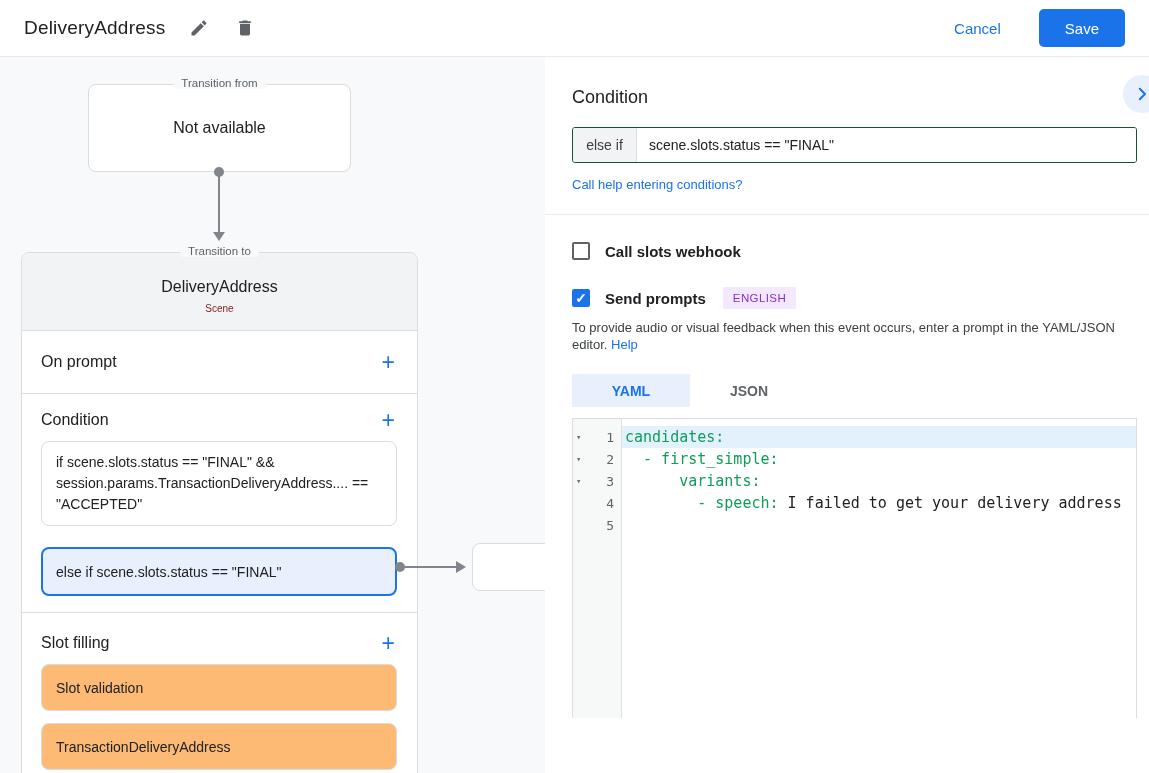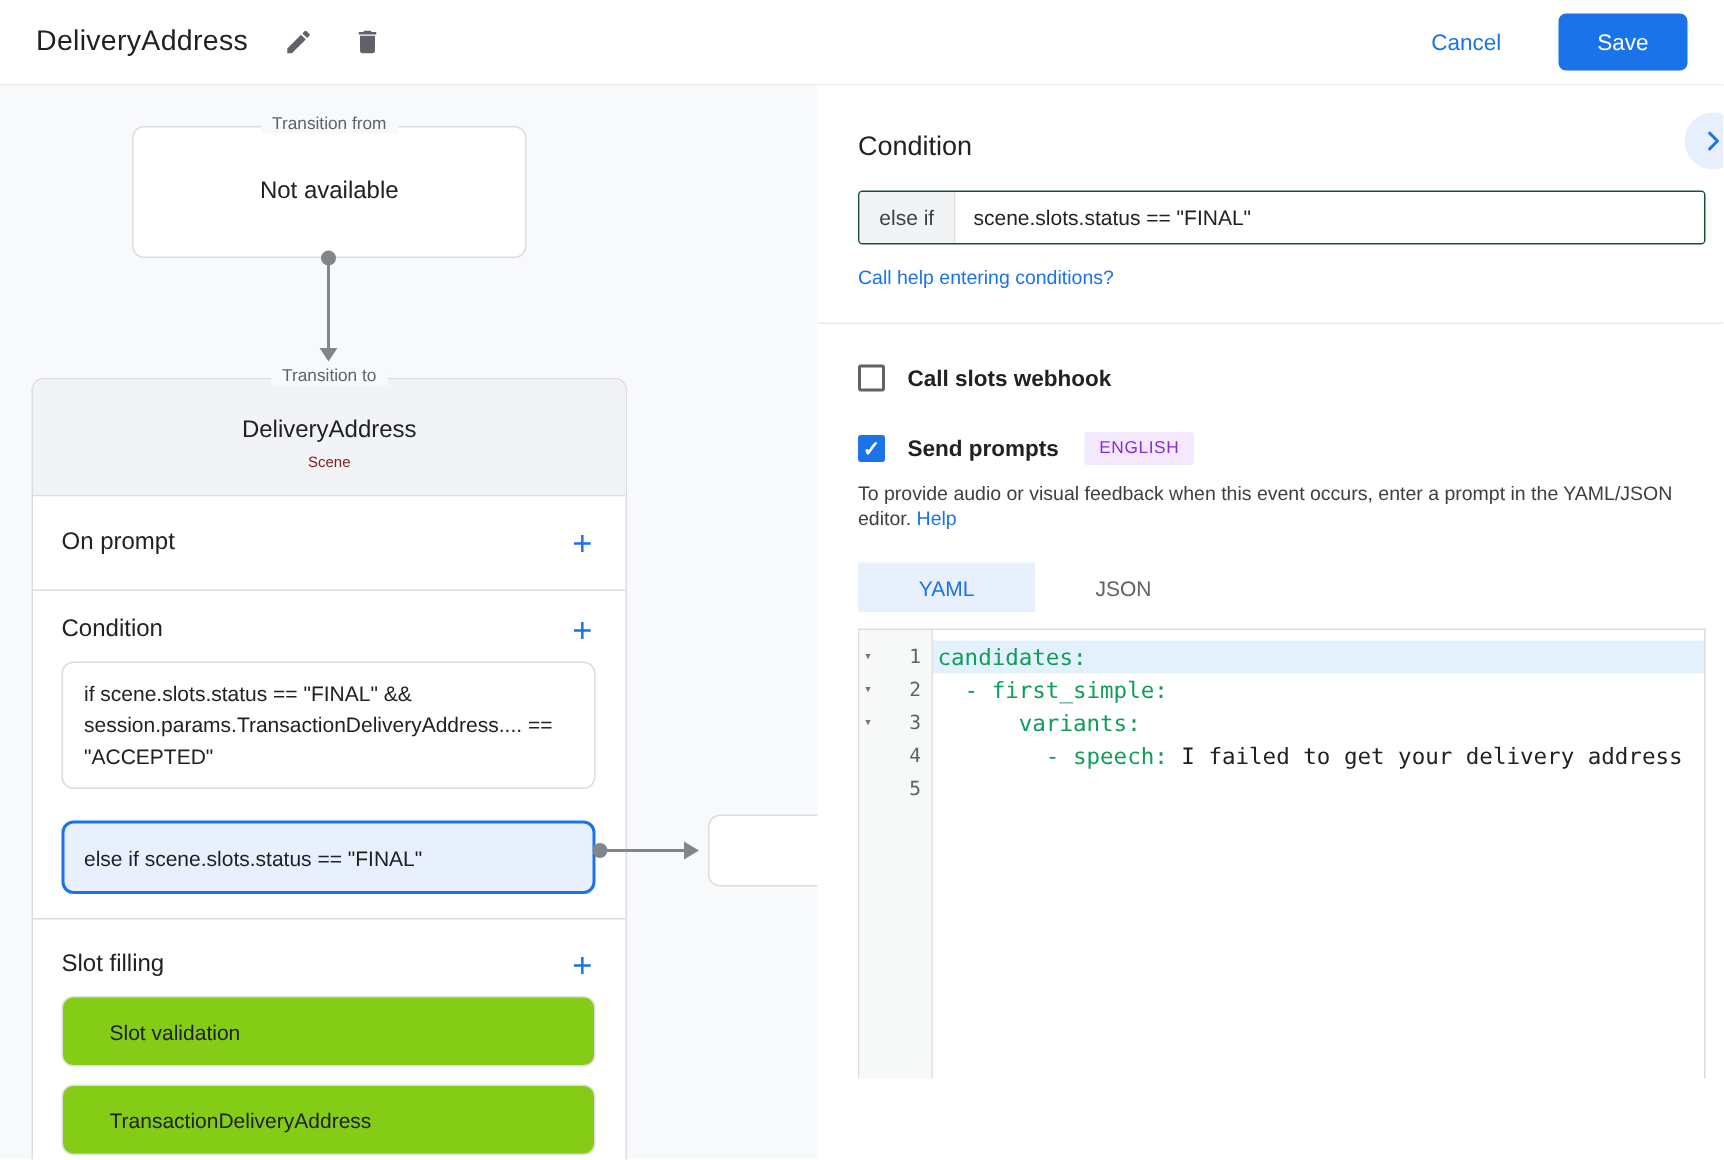--- a/index.html
+++ b/index.html
@@ -58,22 +58,22 @@
     padding-right:2px; margin-bottom:11px; }
   .if-box { border:1px solid #dadce0; border-radius:8px; padding:10px 14px;
     font-size:14px; line-height:21px; color:#202124; background:#fff; cursor:pointer; }
   .else-box { margin-top:21px; background:#e8f0fe; border:2px solid #1a73e8; border-radius:8px;
     height:49px; display:flex; align-items:center; padding:0 13px; font-size:14px;
     color:#202124; cursor:pointer; }
 
   .slot-section { padding:20px 20px 0 19px; }
   .slot-head { display:flex; align-items:center; justify-content:space-between;
     padding-right:2px; margin-bottom:11px; }
-  .slot-item { border:1px solid #dadce0; border-radius:8px; background:#84cc16; height:47px;
-    display:flex; align-items:center; padding:0 31px; font-size:14px; margin-bottom:12px;
+  .slot-item { border:1px solid #dadce0; border-radius:8px; background:#fdba74; height:47px;
+    display:flex; align-items:center; padding:0 14px; font-size:14px; margin-bottom:12px;
     cursor:pointer; }
 
   .h-dot { position:absolute; left:395px; top:505px; width:10px; height:10px;
     border-radius:50%; background:#80868b; }
   .h-line { position:absolute; left:403px; top:509px; width:55px; height:2px; background:#80868b; }
   .h-arrow { position:absolute; left:456px; top:504px; width:0; height:0;
     border-top:6px solid transparent; border-bottom:6px solid transparent;
     border-left:10px solid #80868b; }
   .target-node { left:472px; top:486px; width:90px; height:48px; }
 
@@ -104,21 +104,21 @@
     display:flex; align-items:center; justify-content:center; font-size:14px; font-weight:700; }
   .check-label { font-size:15px; font-weight:700; color:#202124; margin-left:15px; }
   .lang-badge { margin-left:17px; background:#f3e8fd; color:#8430ce; font-size:11.5px;
     font-weight:500; letter-spacing:.4px; padding:5px 10px; border-radius:2px; }
 
   .desc { margin-top:10px; font-size:13px; color:#3c4043; line-height:17px; width:562px; }
   .desc a { color:#1a73e8; text-decoration:none; cursor:pointer; }
 
   .tabs { margin-top:21px; display:flex; }
   .tab { width:118px; height:33px; display:flex; align-items:center; justify-content:center;
-    font-size:14px; font-weight:400; color:#5f6368; cursor:pointer; }
+    font-size:14px; font-weight:700; color:#5f6368; cursor:pointer; }
   .tab.active { background:#e8f0fe; color:#1a73e8; }
 
   .editor { margin-top:11px; width:565px; height:300px; border:1px solid #dadce0;
     border-bottom:none; display:flex; font-family:"DejaVu Sans Mono", monospace; }
   .gutter { width:49px; background:#f7f8f8; border-right:1px solid #e0e0e0; padding-top:7px; }
   .gutter-row { height:22px; display:flex; align-items:center; }
   .fold { width:16px; padding-left:3px; font-size:9px; color:#757575; cursor:pointer; }
   .lnum { flex:1; text-align:right; padding-right:7px; font-size:13px; color:#5f6368; }
   .code-col { flex:1; padding-top:7px; overflow:hidden; cursor:text; }
   .code-line { height:22px; line-height:22px; font-size:15px; white-space:pre; padding-left:3px; }

